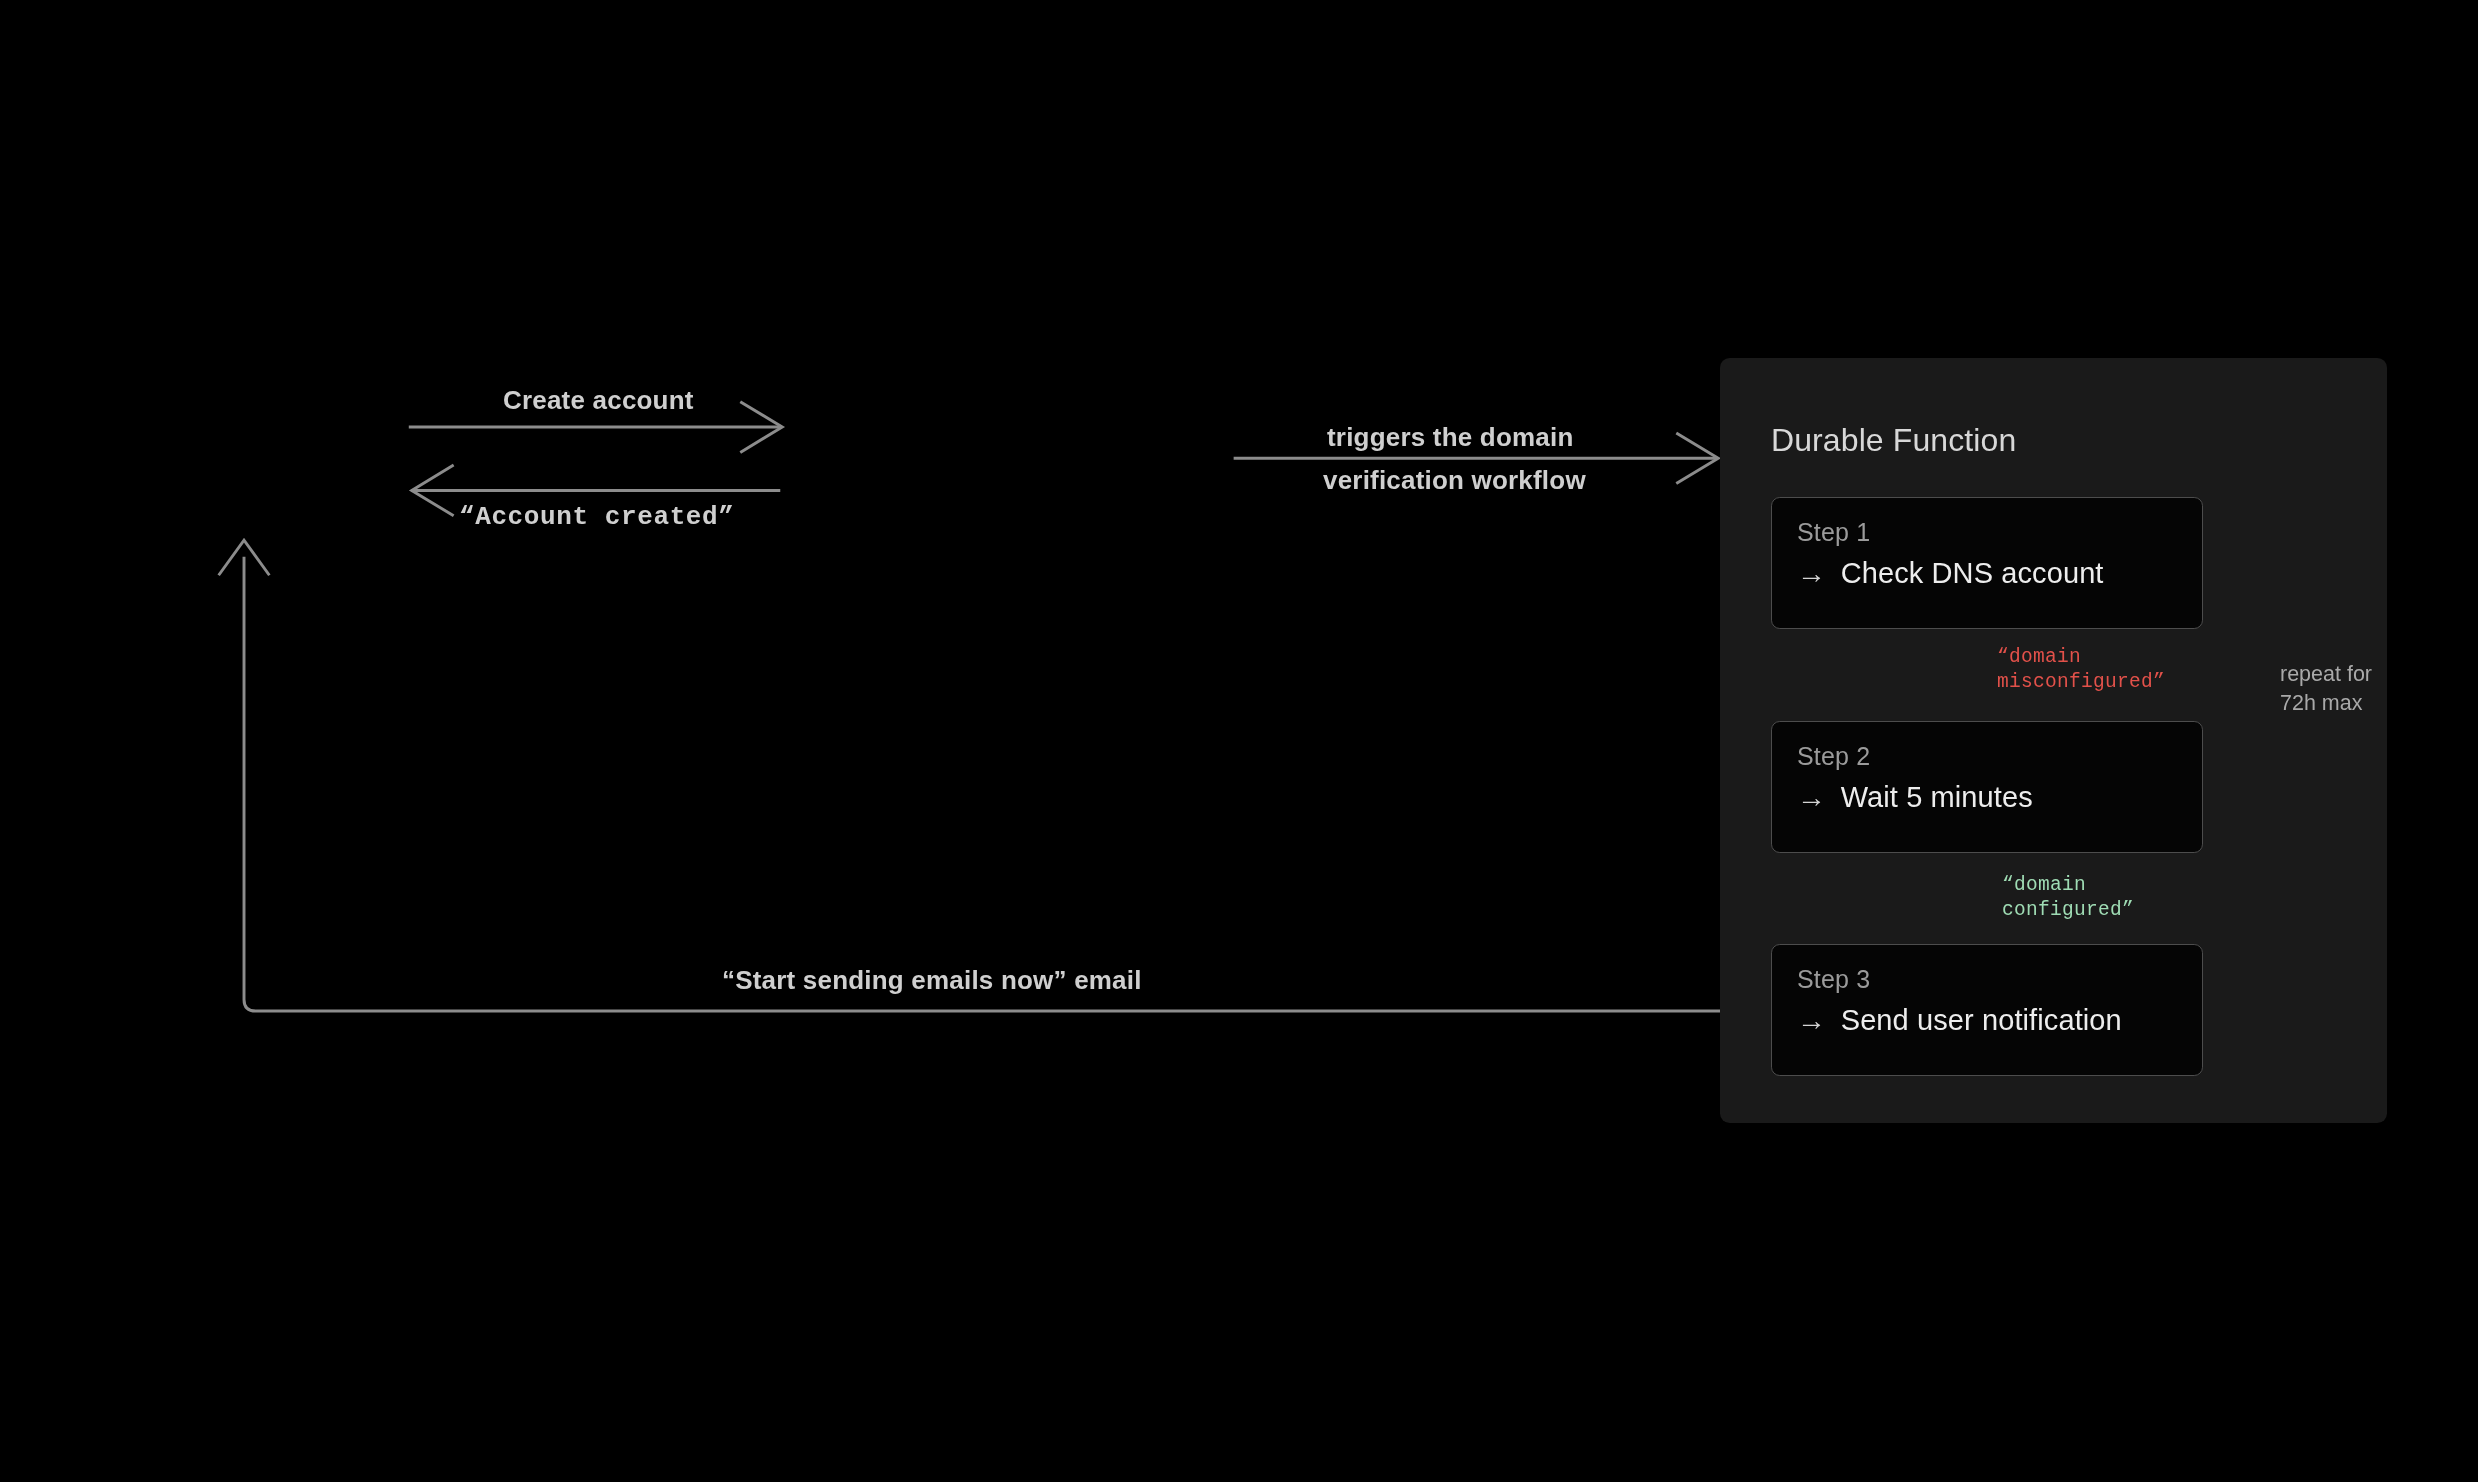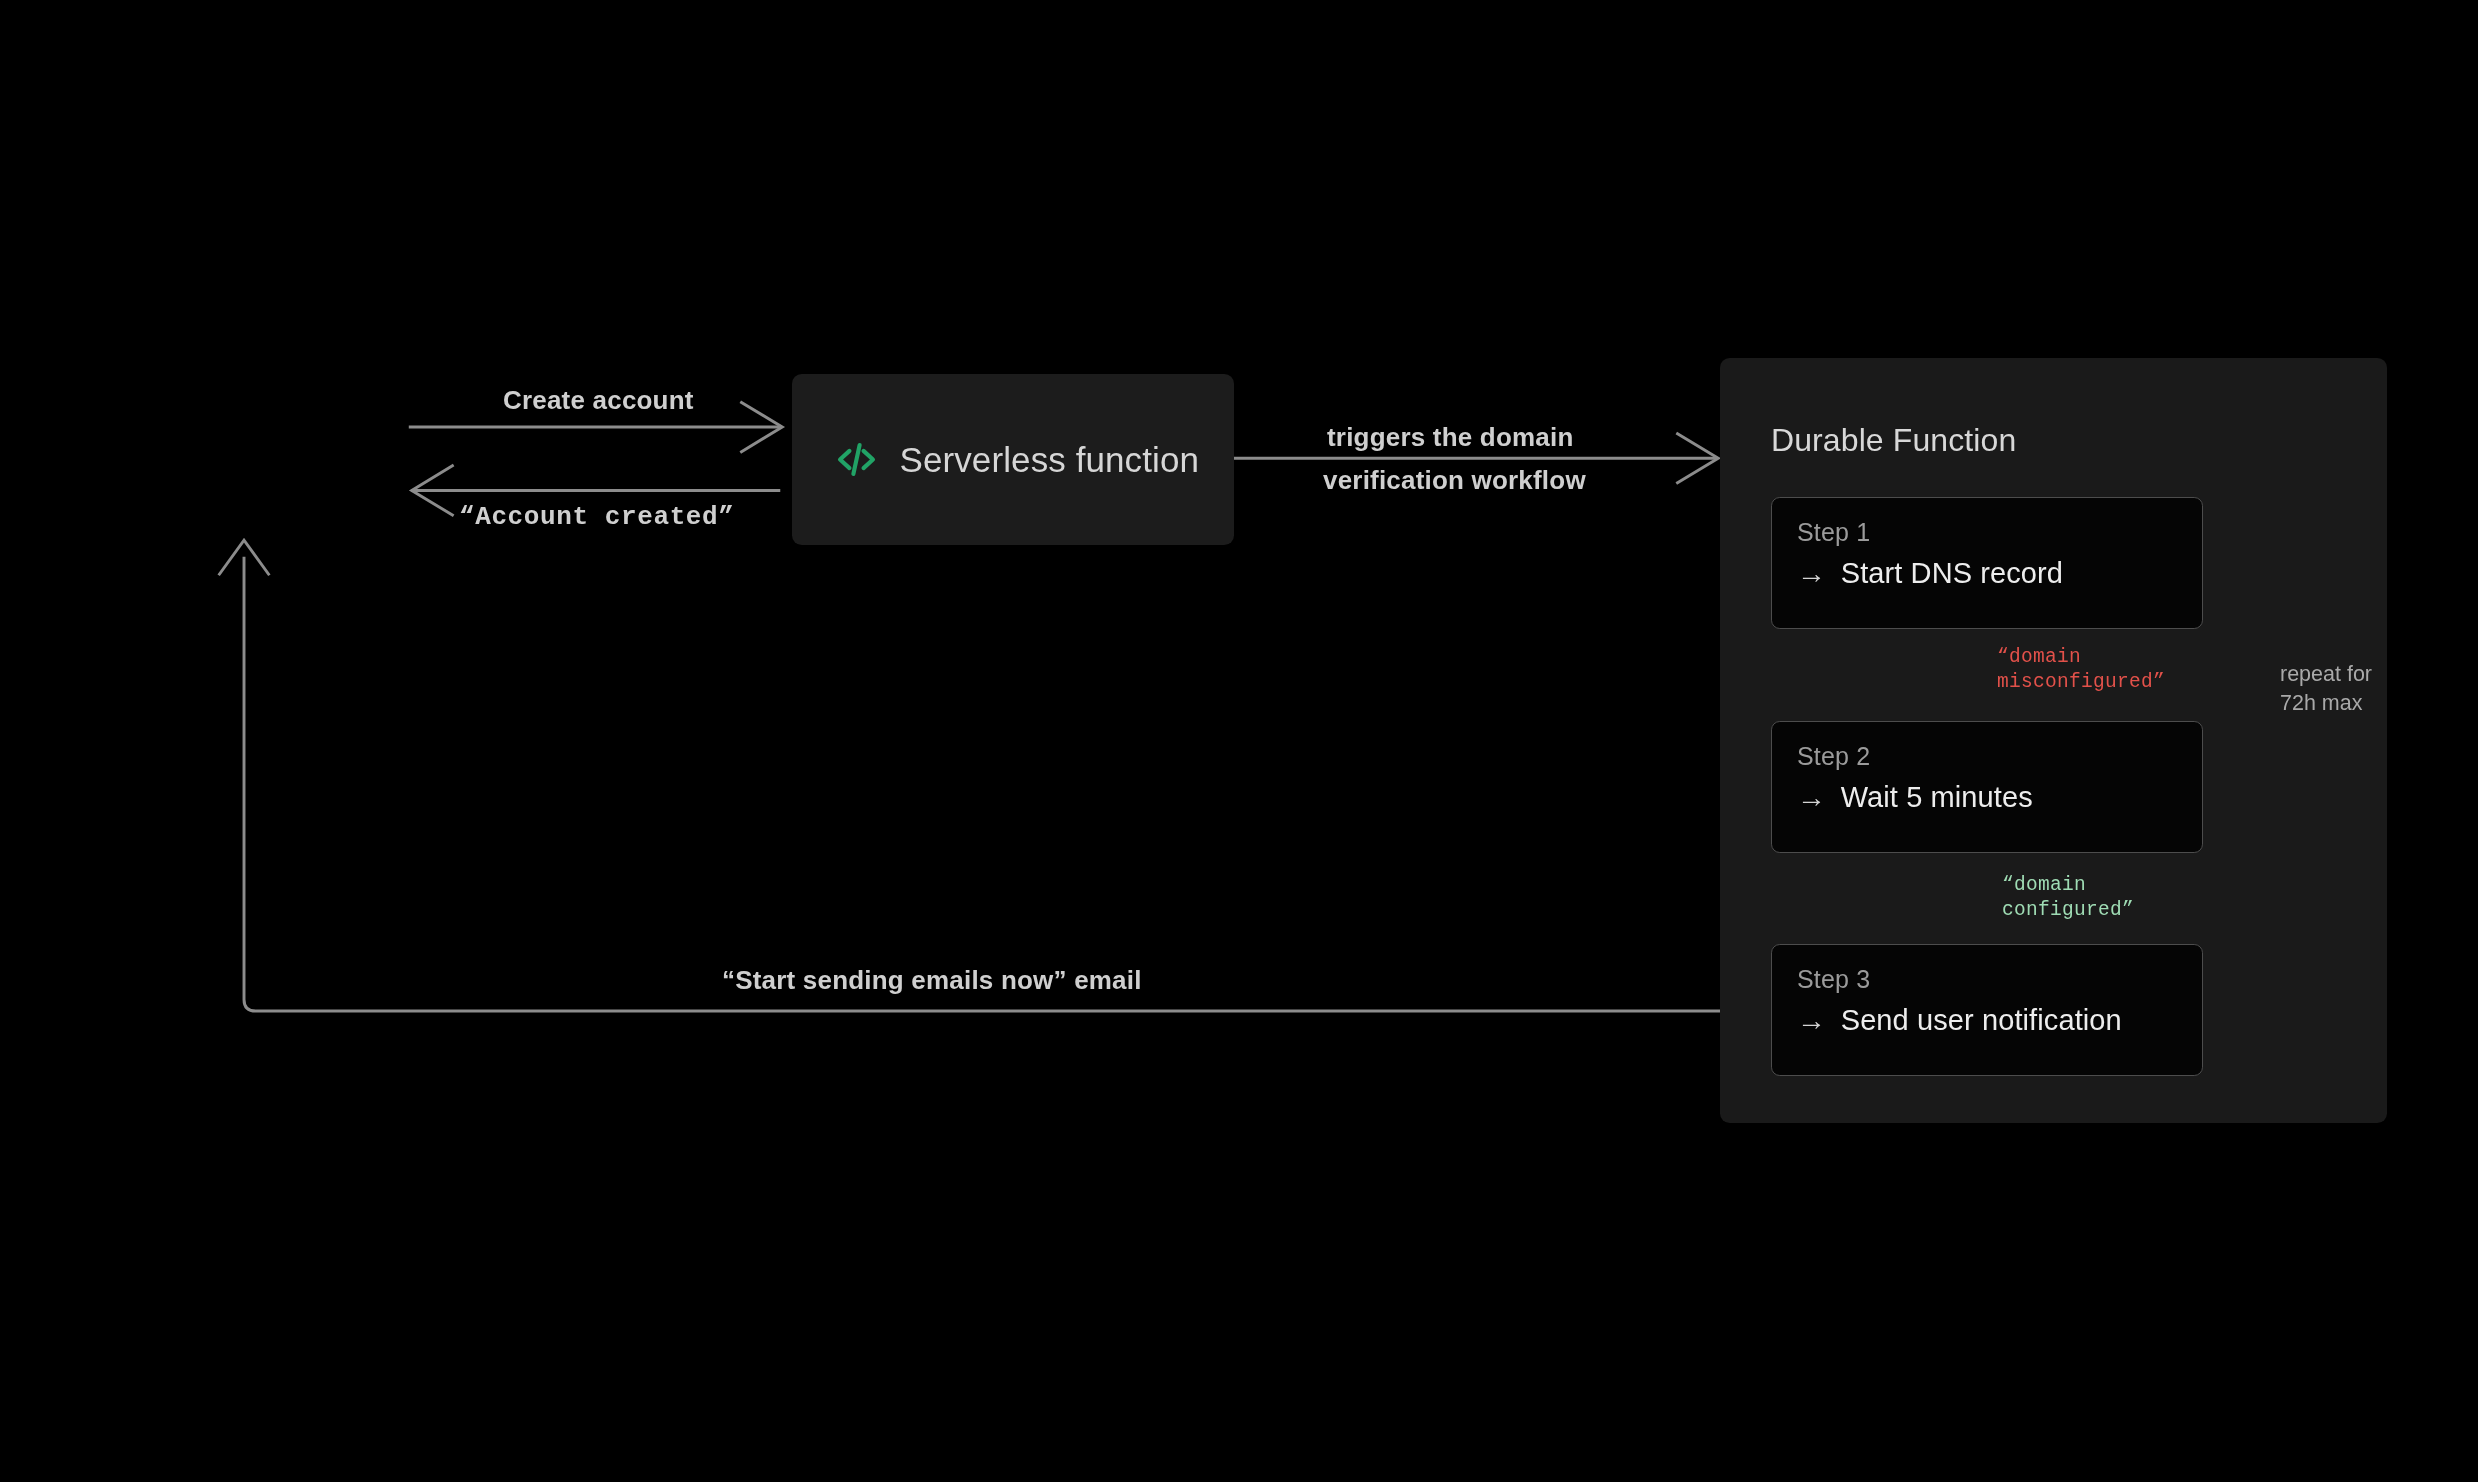--- a/index.html
+++ b/index.html
@@ -172,41 +172,29 @@
 
       <path d="M 2307 810 L 2322 810 L 2322 576 L 2260 576"></path>
       <polyline points="2278,563 2258,576 2278,589"></polyline>
 
       <path d="M 1805 1037 L 262 1037 Q 250 1037 250 1025 L 250 571"></path>
       <polyline points="224,590 250,554 276,590"></polyline>
     </g>
   </svg>
 
 
-  <div class="entity-box" id="serverless-box" style="left:792px; top:374px; width:442px; height:171px;">
-    <div class="entity-inner" style="padding-left:41px;">
-      <span class="entity-icon">
-        <svg width="47" height="47" viewBox="0 0 24 24" fill="none" stroke="#21a366" stroke-width="2.1" stroke-linecap="round" stroke-linejoin="round">
-          <polyline points="8.4,7.6 3.6,12 8.4,16.4"></polyline>
-          <polyline points="15.6,7.6 20.4,12 15.6,16.4"></polyline>
-          <line x1="13.6" y1="4.6" x2="10.4" y2="19.4"></line>
-        </svg>
-      </span>
-      <span class="entity-label">Serverless function</span>
-    </div>
-  </div>
 
   <div id="durable-panel">
     <div id="durable-panel-title">Durable Function</div>
 
     <div class="step-card" id="step-card-1">
       <div class="step-eyebrow">Step 1</div>
       <div class="step-body">
         <span class="step-arrow-glyph">→</span>
-        <span>Start DNS record</span>
+        <span>Check DNS account</span>
       </div>
     </div>
 
     <div class="step-card" id="step-card-2">
       <div class="step-eyebrow">Step 2</div>
       <div class="step-body">
         <span class="step-arrow-glyph">→</span>
         <span>Wait 5 minutes</span>
       </div>
     </div>

